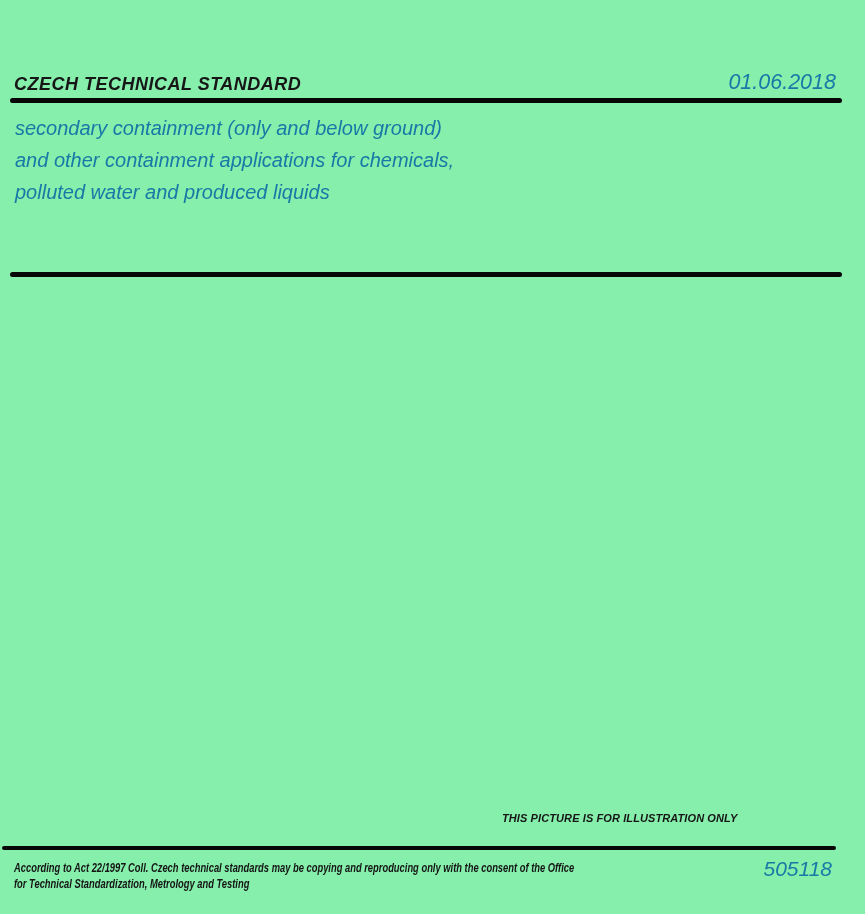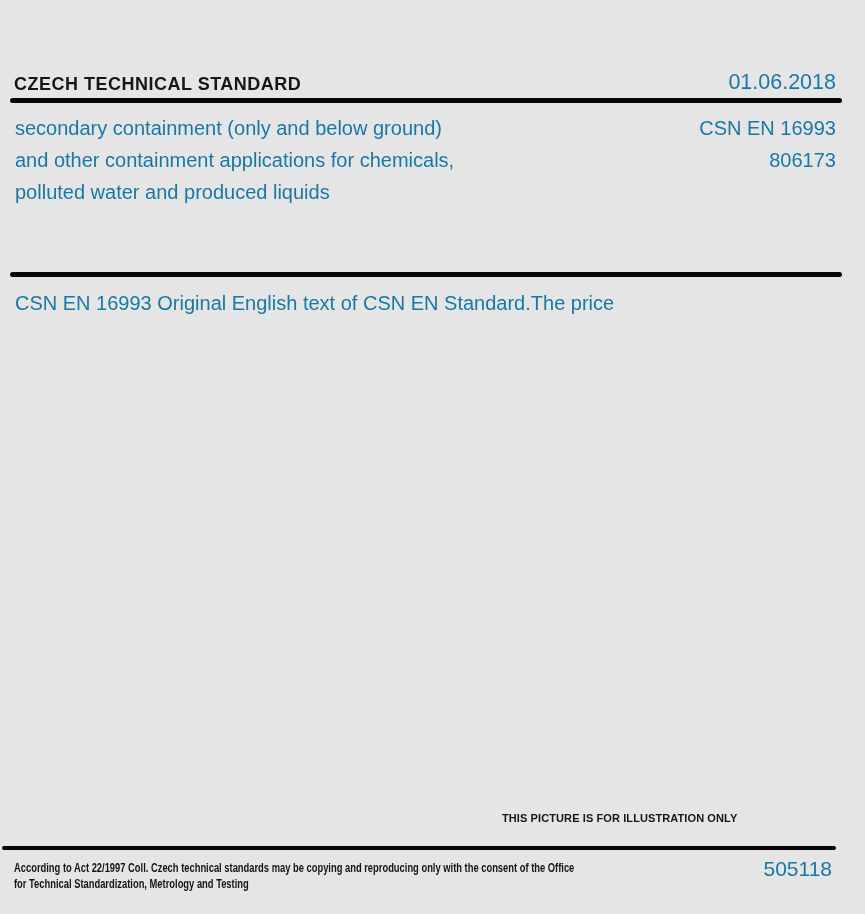--- a/index.html
+++ b/index.html
@@ -11,21 +11,22 @@
   body {
     font-family: "Liberation Sans", sans-serif;
     width: 865px;
     height: 914px;
     position: relative;
     overflow: hidden;
   }
   .page {
     position: absolute;
     inset: 0;
-    background: #e5e5e5;
+    background: #86efac;
+    font-style: italic;
   }
   .header-label {
     position: absolute;
     left: 14px;
     top: 74px;
     font-size: 18px;
     font-weight: bold;
     letter-spacing: 0.5px;
     color: var(--ink);
     white-space: nowrap;
@@ -131,29 +132,24 @@
   <div class="header-date">01.06.2018</div>
 
   <div class="rule-thick rule-1"></div>
 
   <div class="title-block">
     <span class="line">secondary containment (only and below ground)</span>
     <span class="line">and other containment applications for chemicals,</span>
     <span class="line">polluted water and produced liquids</span>
   </div>
 
-  <div class="ref-block">
-    <span class="line">CSN EN 16993</span>
-    <span class="line">806173</span>
-  </div>
 
   <div class="rule-thick rule-2"></div>
 
   <div class="desc-block">
-    <span class="line">CSN EN 16993 Original English text of CSN EN Standard.The price</span>
   </div>
 
   <div class="illustration-note">THIS PICTURE IS FOR ILLUSTRATION ONLY</div>
 
   <div class="footer-rule"></div>
 
   <div class="footer-notice">
     <span class="line">According to Act 22/1997 Coll. Czech technical standards may be copying and reproducing only with the consent of the Office</span>
     <span class="line">for Technical Standardization, Metrology and Testing</span>
   </div>

